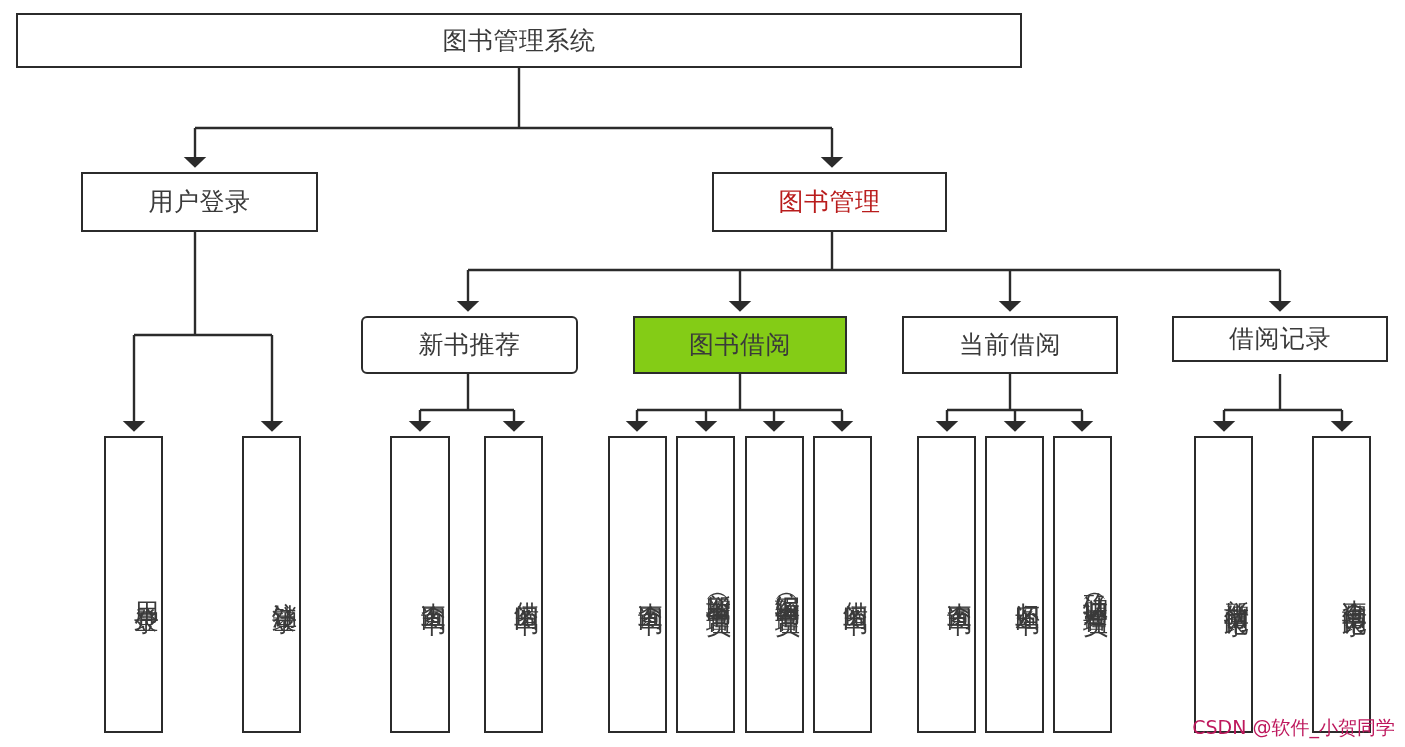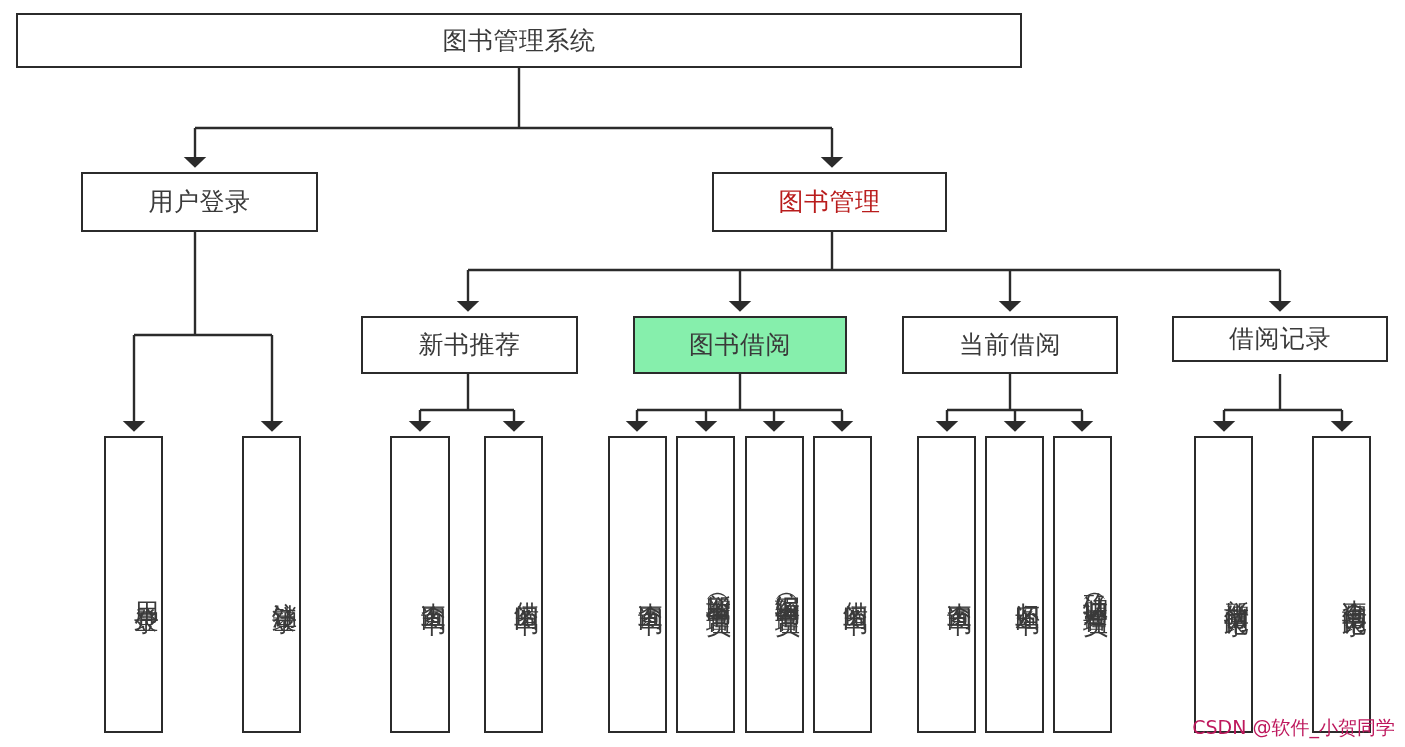--- a/index.html
+++ b/index.html
@@ -126,22 +126,22 @@
       <path d="M1342,410 L1342,426" marker-end="url(#arrowhead)"></path>
 
     </g>
   </svg>
 
   <div class="node horiz" id="node-root" style="left: 16px; top: 13px; width: 1006px; height: 55px; border-color: rgb(43, 43, 43); background: rgb(255, 255, 255); color: rgb(58, 58, 58);">图书管理系统</div>
 
   <div class="node horiz" id="node-l2-0" style="left: 81px; top: 172px; width: 237px; height: 60px; border-color: rgb(43, 43, 43); background: rgb(255, 255, 255); color: rgb(58, 58, 58);">用户登录</div>
   <div class="node horiz" id="node-l2-1" style="left: 712px; top: 172px; width: 235px; height: 60px; border-color: rgb(43, 43, 43); background: rgb(255, 255, 255); color: #b91c1c;">图书管理</div>
 
-  <div class="node horiz" id="node-l3-0" style="left: 361px; top: 316px; width: 217px; height: 58px; border-color: rgb(43, 43, 43); background: rgb(255, 255, 255); color: rgb(58, 58, 58);">新书推荐</div>
-  <div class="node horiz" id="node-l3-1" style="left: 633px; top: 316px; width: 214px; height: 58px; border-color: rgb(43, 43, 43); background: #86efac; color: rgb(58, 58, 58);">图书借阅</div>
+  <div class="node horiz" id="node-l3-0" style="left: 361px; top: 316px; width: 217px; height: 58px; border-color: rgb(43, 43, 43); background: rgb(255, 255, 255); color: rgb(58, 58, 58); border-radius: 6px;">新书推荐</div>
+  <div class="node horiz" id="node-l3-1" style="left: 633px; top: 316px; width: 214px; height: 58px; border-color: rgb(43, 43, 43); background: #84cc16; color: rgb(58, 58, 58);">图书借阅</div>
   <div class="node horiz" id="node-l3-2" style="left: 902px; top: 316px; width: 216px; height: 58px; border-color: rgb(43, 43, 43); background: rgb(255, 255, 255); color: rgb(58, 58, 58);">当前借阅</div>
   <div class="node horiz" id="node-l3-3" style="left: 1172px; top: 316px; width: 216px; height: 46px; border-color: rgb(43, 43, 43); background: rgb(255, 255, 255); color: rgb(58, 58, 58);">借阅记录</div>
 
   <div class="node vert" id="node-leaf-0" style="left: 104px; top: 436px; width: 59px; height: 297px; border-color: rgb(43, 43, 43); background: rgb(255, 255, 255); color: rgb(58, 58, 58);">
     <span class="vtext">用户登录</span>
   </div>
   <div class="node vert" id="node-leaf-1" style="left: 242px; top: 436px; width: 59px; height: 297px; border-color: rgb(43, 43, 43); background: rgb(255, 255, 255); color: rgb(58, 58, 58);">
     <span class="vtext">注销登录</span>
   </div>
   <div class="node vert" id="node-leaf-2" style="left: 390px; top: 436px; width: 60px; height: 297px; border-color: rgb(43, 43, 43); background: rgb(255, 255, 255); color: rgb(58, 58, 58);">

